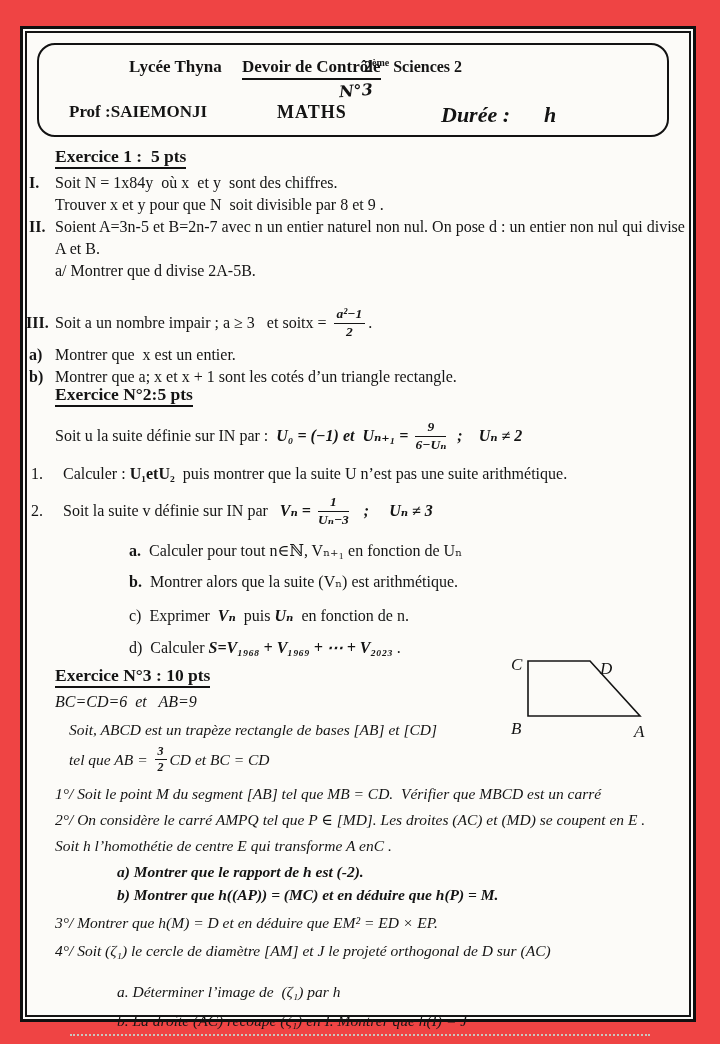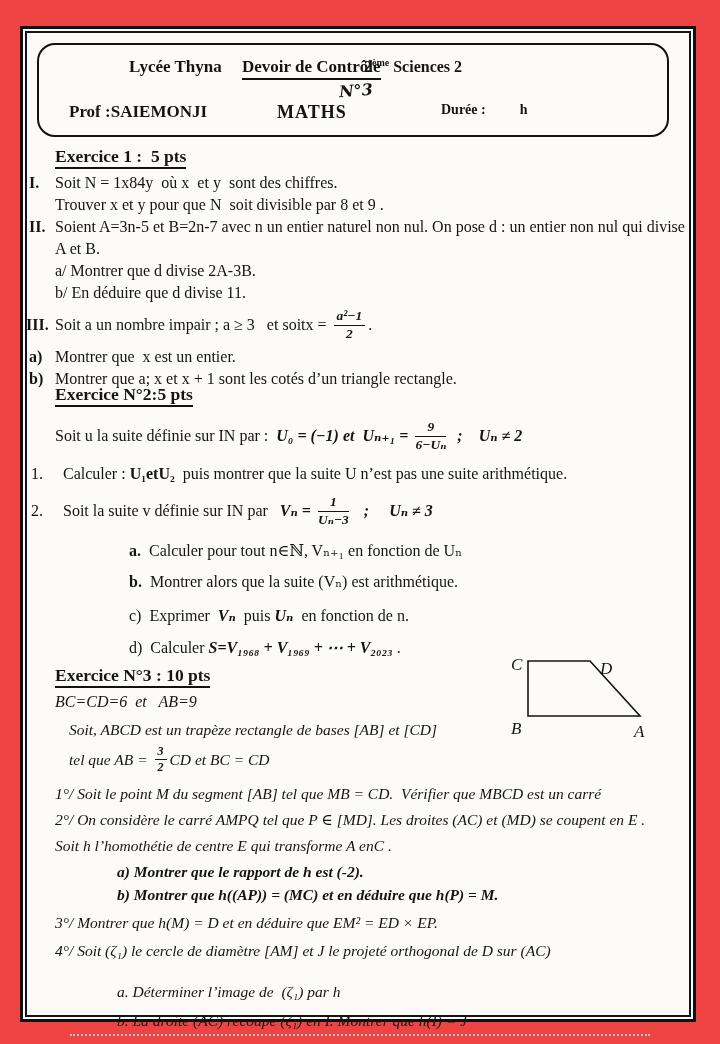--- a/index.html
+++ b/index.html
@@ -17,21 +17,21 @@
   .hdrbox{position:absolute;left:10px;top:10px;right:20px;height:90px;border:2.5px solid #121212;border-radius:18px;background:#fcfbf8;}
   .hpos{position:absolute;white-space:pre;}
   .b{font-weight:bold;}
   .hdr-school{left:90px;top:12px;font-size:17px;font-weight:bold;}
   .hdr-title{left:203px;top:12px;font-size:17px;font-weight:bold;border-bottom:2.2px solid #121212;padding-bottom:1px;}
   .hdr-class{left:325px;top:12px;font-size:16px;font-weight:bold;}
   .hdr-class sup{font-size:10px;}
   .hdr-n3{left:300px;top:36px;font-size:16px;font-weight:bold;font-style:italic;transform:rotate(-4deg);font-family:"DejaVu Serif",serif;}
   .hdr-prof{left:30px;top:57px;font-size:17px;font-weight:bold;}
   .hdr-subject{left:238px;top:57px;font-size:18px;font-weight:bold;letter-spacing:1px;}
-  .hdr-duree{left:402px;top:57px;font-size:14px;font-weight:bold;}
+  .hdr-duree{left:402px;top:57px;font-size:22px;font-weight:bold;font-style:italic;}
   .hdr-duree .val{margin-left:34px;}
   
   .sec{position:absolute;left:28px;width:636px;font-size:16px;line-height:22px;}
   .sec1{top:112px;}
   .sec2{top:350px;}
   .sec3{top:632px;}
   .xhead{display:inline-block;font-weight:bold;font-size:17.5px;border-bottom:2.2px solid #121212;padding-bottom:0px;margin-bottom:3px;white-space:pre;}
   .row{position:relative;}
   .t{white-space:pre-wrap;}
   .hang{position:absolute;left:-26px;top:0;font-weight:bold;white-space:pre;}
@@ -81,23 +81,22 @@
         <span class="hpos hdr-prof">Prof :SAIEMONJI</span>
         <span class="hpos hdr-subject">MATHS</span>
         <span class="hpos hdr-duree"><span>Durée :</span><span class="val">h</span></span>
       </div>
 
       <div class="sec sec1">
         <span class="xhead">Exercice 1 :  5 pts</span>
         <div class="row"><span class="hang">I.</span><span class="t">Soit N = 1x84y  où x  et y  sont des chiffres.</span></div>
         <div class="row"><span class="t">Trouver x et y pour que N  soit divisible par 8 et 9 .</span></div>
         <div class="row"><span class="hang">II.</span><span class="t">Soient A=3n-5 et B=2n-7 avec n un entier naturel non nul. On pose d : un entier non nul qui divise A et B.</span></div>
-        <div class="row"><span class="t">a/ Montrer que d divise 2A-3B.</span></div>
-        <div class="row"><span class="t">b/ En déduire que d divise 11.</span></div>
-        <div class="row" style="margin-top:2px;height:38px;display:flex;align-items:center;">
+        <div class="row"><span class="t">a/ Montrer que d divise 2A-5B.</span></div>
+        <div class="row" style="margin-top:22px;height:38px;display:flex;align-items:center;">
           <span class="hang hang3" style="top:8px;">III.</span>
           <span class="t">Soit a un nombre impair ; a ≥ 3   et soitx = </span>
           <span class="frac m">
               <span class="num">a²−1</span>
               <span class="den">2</span>
             </span>
           <span class="t">.</span>
         </div>
         <div class="row" style="margin-top:2px;"><span class="hang">a)</span><span class="t">Montrer que  x est un entier.</span></div>
         <div class="row"><span class="hang">b)</span><span class="t">Montrer que a; x et x + 1 sont les cotés d’un triangle rectangle.</span></div>

